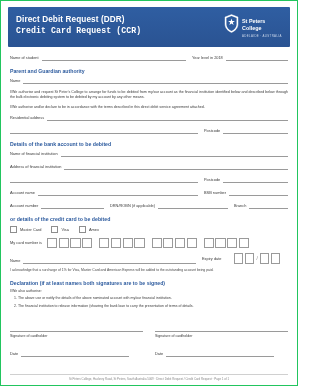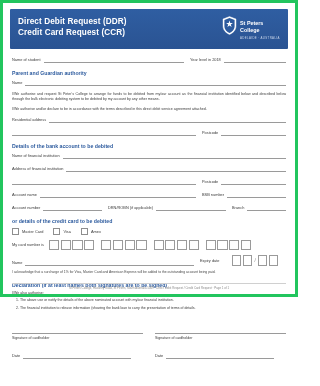--- a/index.html
+++ b/index.html
@@ -5,44 +5,44 @@
   html,body{margin:0;padding:0;}
   body{
     width:298px;height:386px;
     background:#ffffff;
     font-family:"Liberation Sans", sans-serif;
     color:#2b2b2b;
     overflow:hidden;
   }
   .page{
     position:relative;
-    width:298px;height:297px;
+    width:298px;height:386px;
     box-sizing:border-box;
-    border:3px solid #22c55e;
+    border:1px solid #22c55e;
     background:#fff;
   }
   
   .header{
     position:relative;
     margin:6px 7px 0 7px;
     height:40px;
     background:#2d5b9e;
     background:linear-gradient(180deg,#2f5ea2 0%,#2a5392 100%);
     border-radius:1px;
   }
   .header-title{
     position:absolute;
     left:8px;top:7px;
     color:#ffffff;
     font-size:8.2px;
     font-weight:bold;
     line-height:11px;
     letter-spacing:.1px;
   }
-  .header-title .l2{display:block;}
+  .header-title .l2{display:block;font-family:Liberation Mono, monospace;}
   .crest{
     position:absolute;
     right:6px;top:5px;
     width:62px;height:30px;
   }
   .crest-shield{
     position:absolute;left:2px;top:2px;
     width:15px;height:19px;
   }
   .crest-text{

